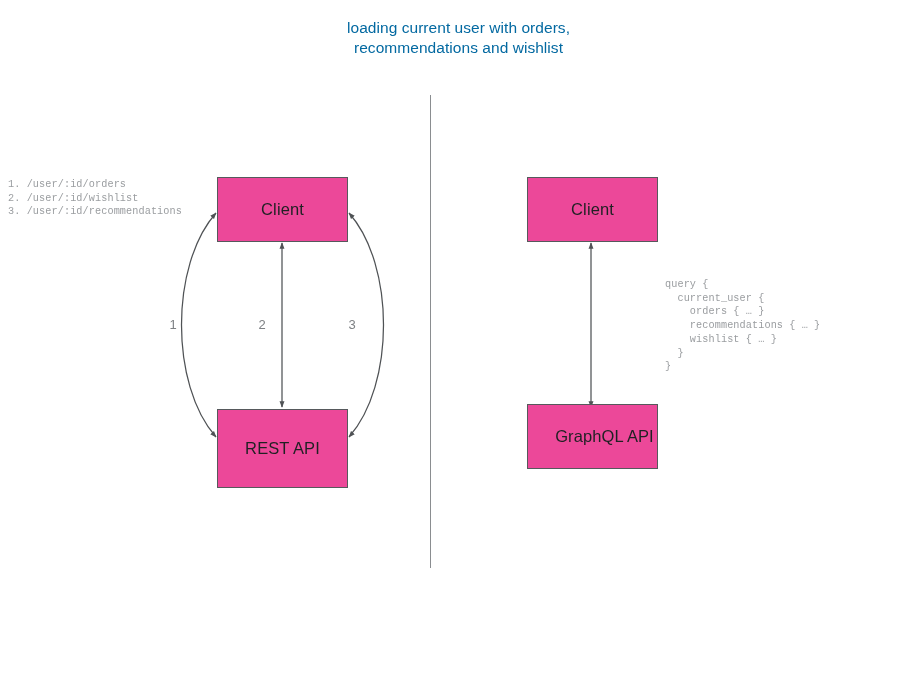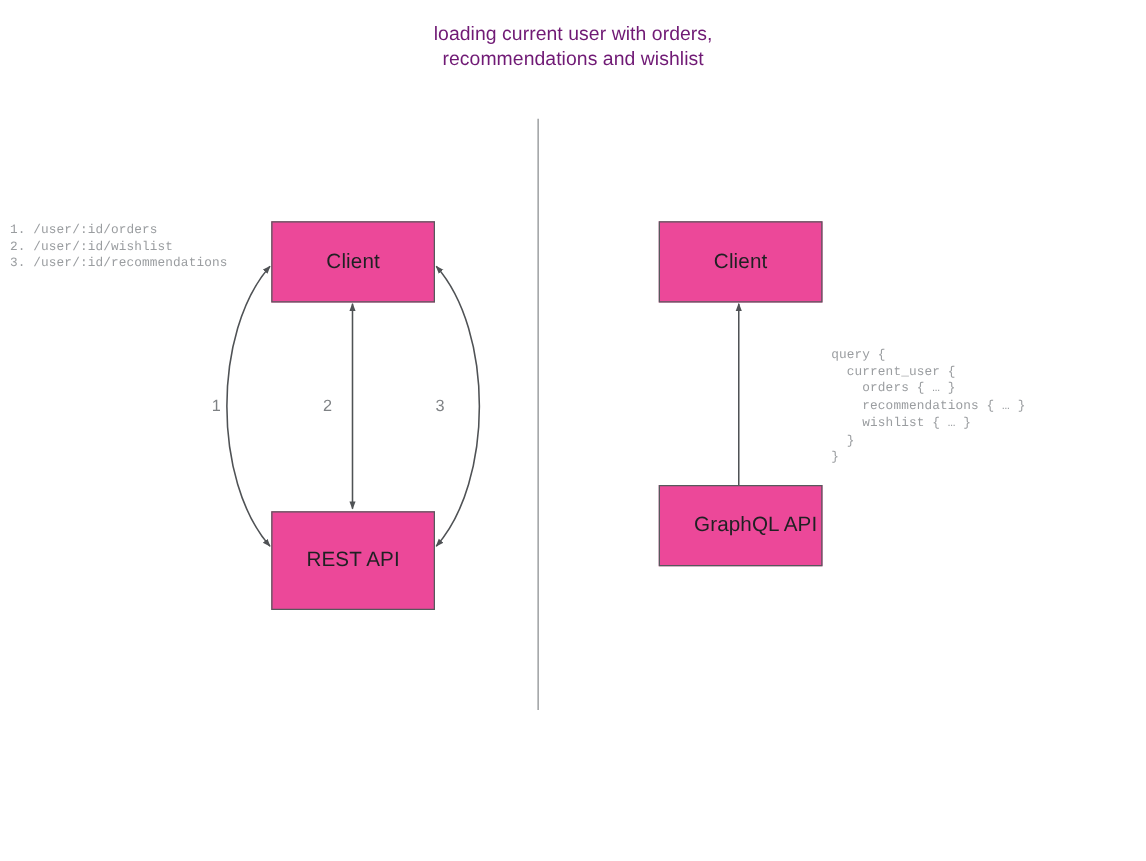--- a/index.html
+++ b/index.html
@@ -26,21 +26,21 @@
 
   
   #diagram-title {
     position: absolute;
     left: 0;
     top: 18px;
     width: 917px;
     text-align: center;
     font-size: 15.5px;
     line-height: 20px;
-    color: #701a75;
+    color: #0369a1;
     letter-spacing: 0.05px;
     white-space: pre-line;
   }
 
   
   #divider {
     position: absolute;
     left: 430px;
     top: 95px;
     width: 1px;
@@ -57,21 +57,21 @@
     display: flex;
     align-items: center;
     justify-content: center;
     font-size: 16.5px;
     color: #1f2123;
     letter-spacing: 0.1px;
   }
   #rest-client-box   { left: 217px; top: 177px; width: 131px; height: 65px; }
   #rest-api-box      { left: 217px; top: 409px; width: 131px; height: 79px; }
   #gql-client-box    { left: 527px; top: 177px; width: 131px; height: 65px; }
-  #gql-api-box       { left: 527px; top: 388px; width: 131px; height: 65px; padding-left: 24px; }
+  #gql-api-box       { left: 527px; top: 404px; width: 131px; height: 65px; padding-left: 24px; }
 
   
   .code-block {
     position: absolute;
     font-family: "Liberation Mono", "DejaVu Sans Mono", monospace;
     font-size: 10.2px;
     line-height: 13.7px;
     color: #9a9da0;
     white-space: pre;
     letter-spacing: 0.1px;

